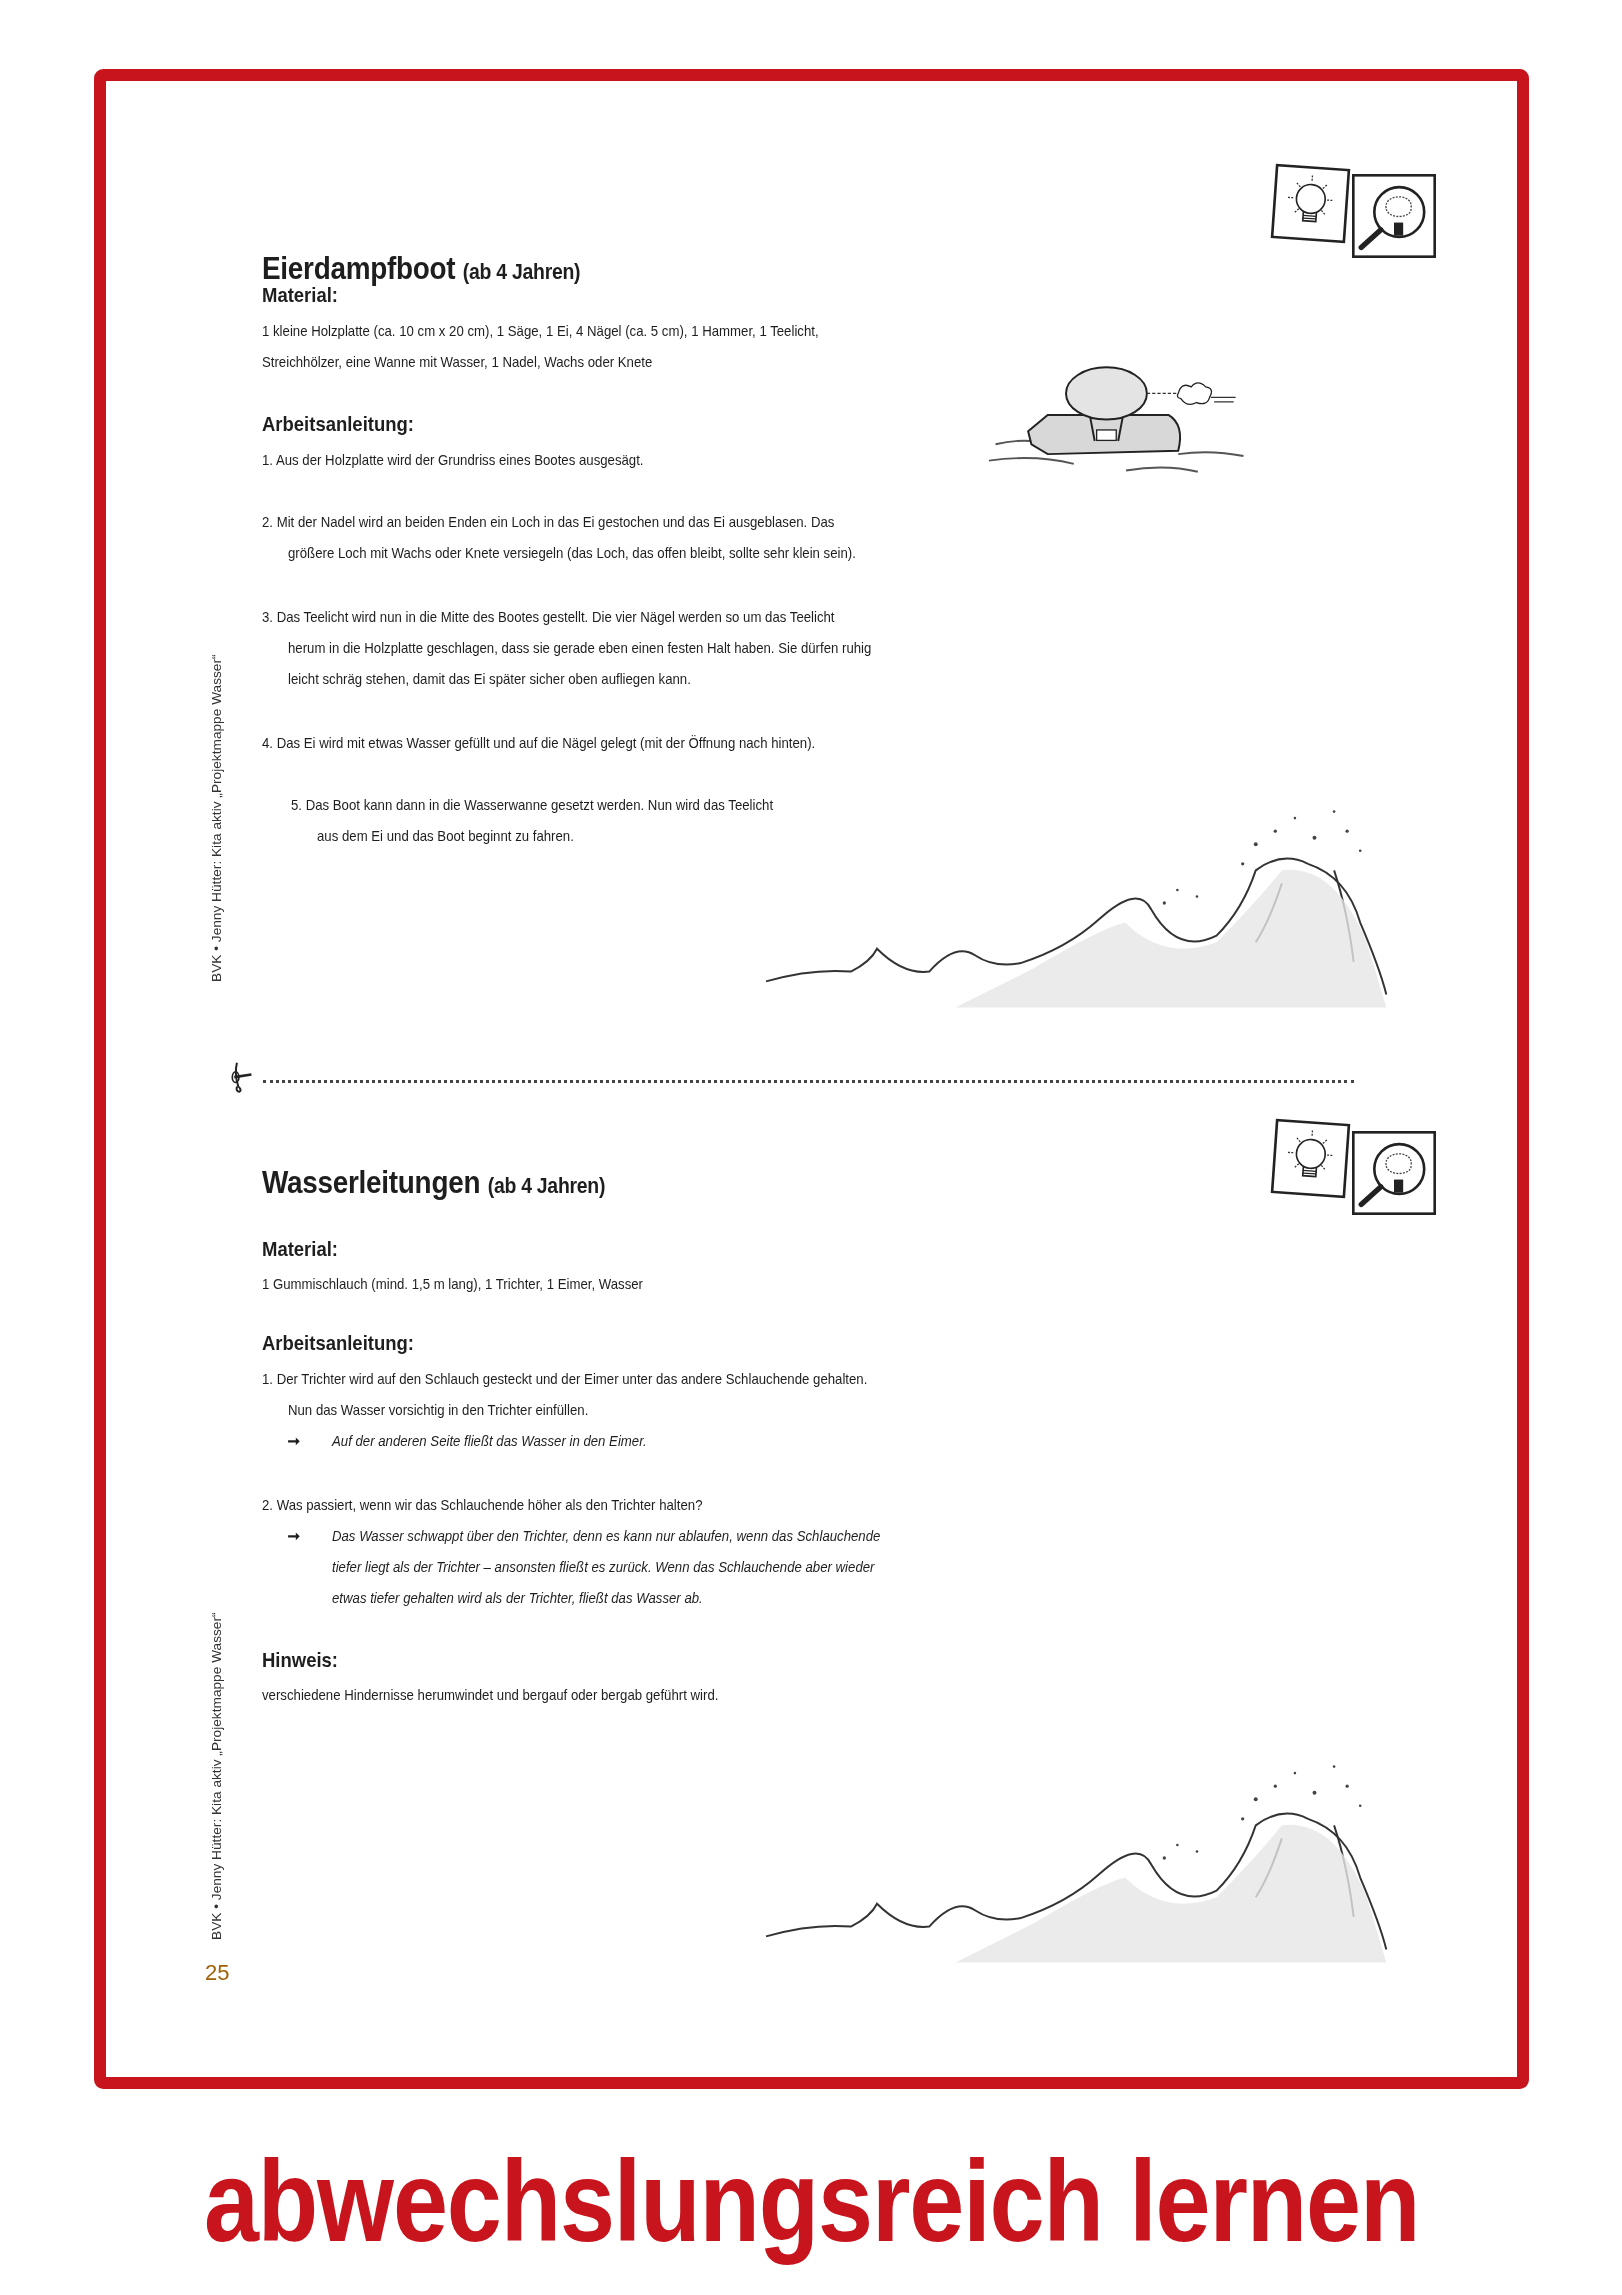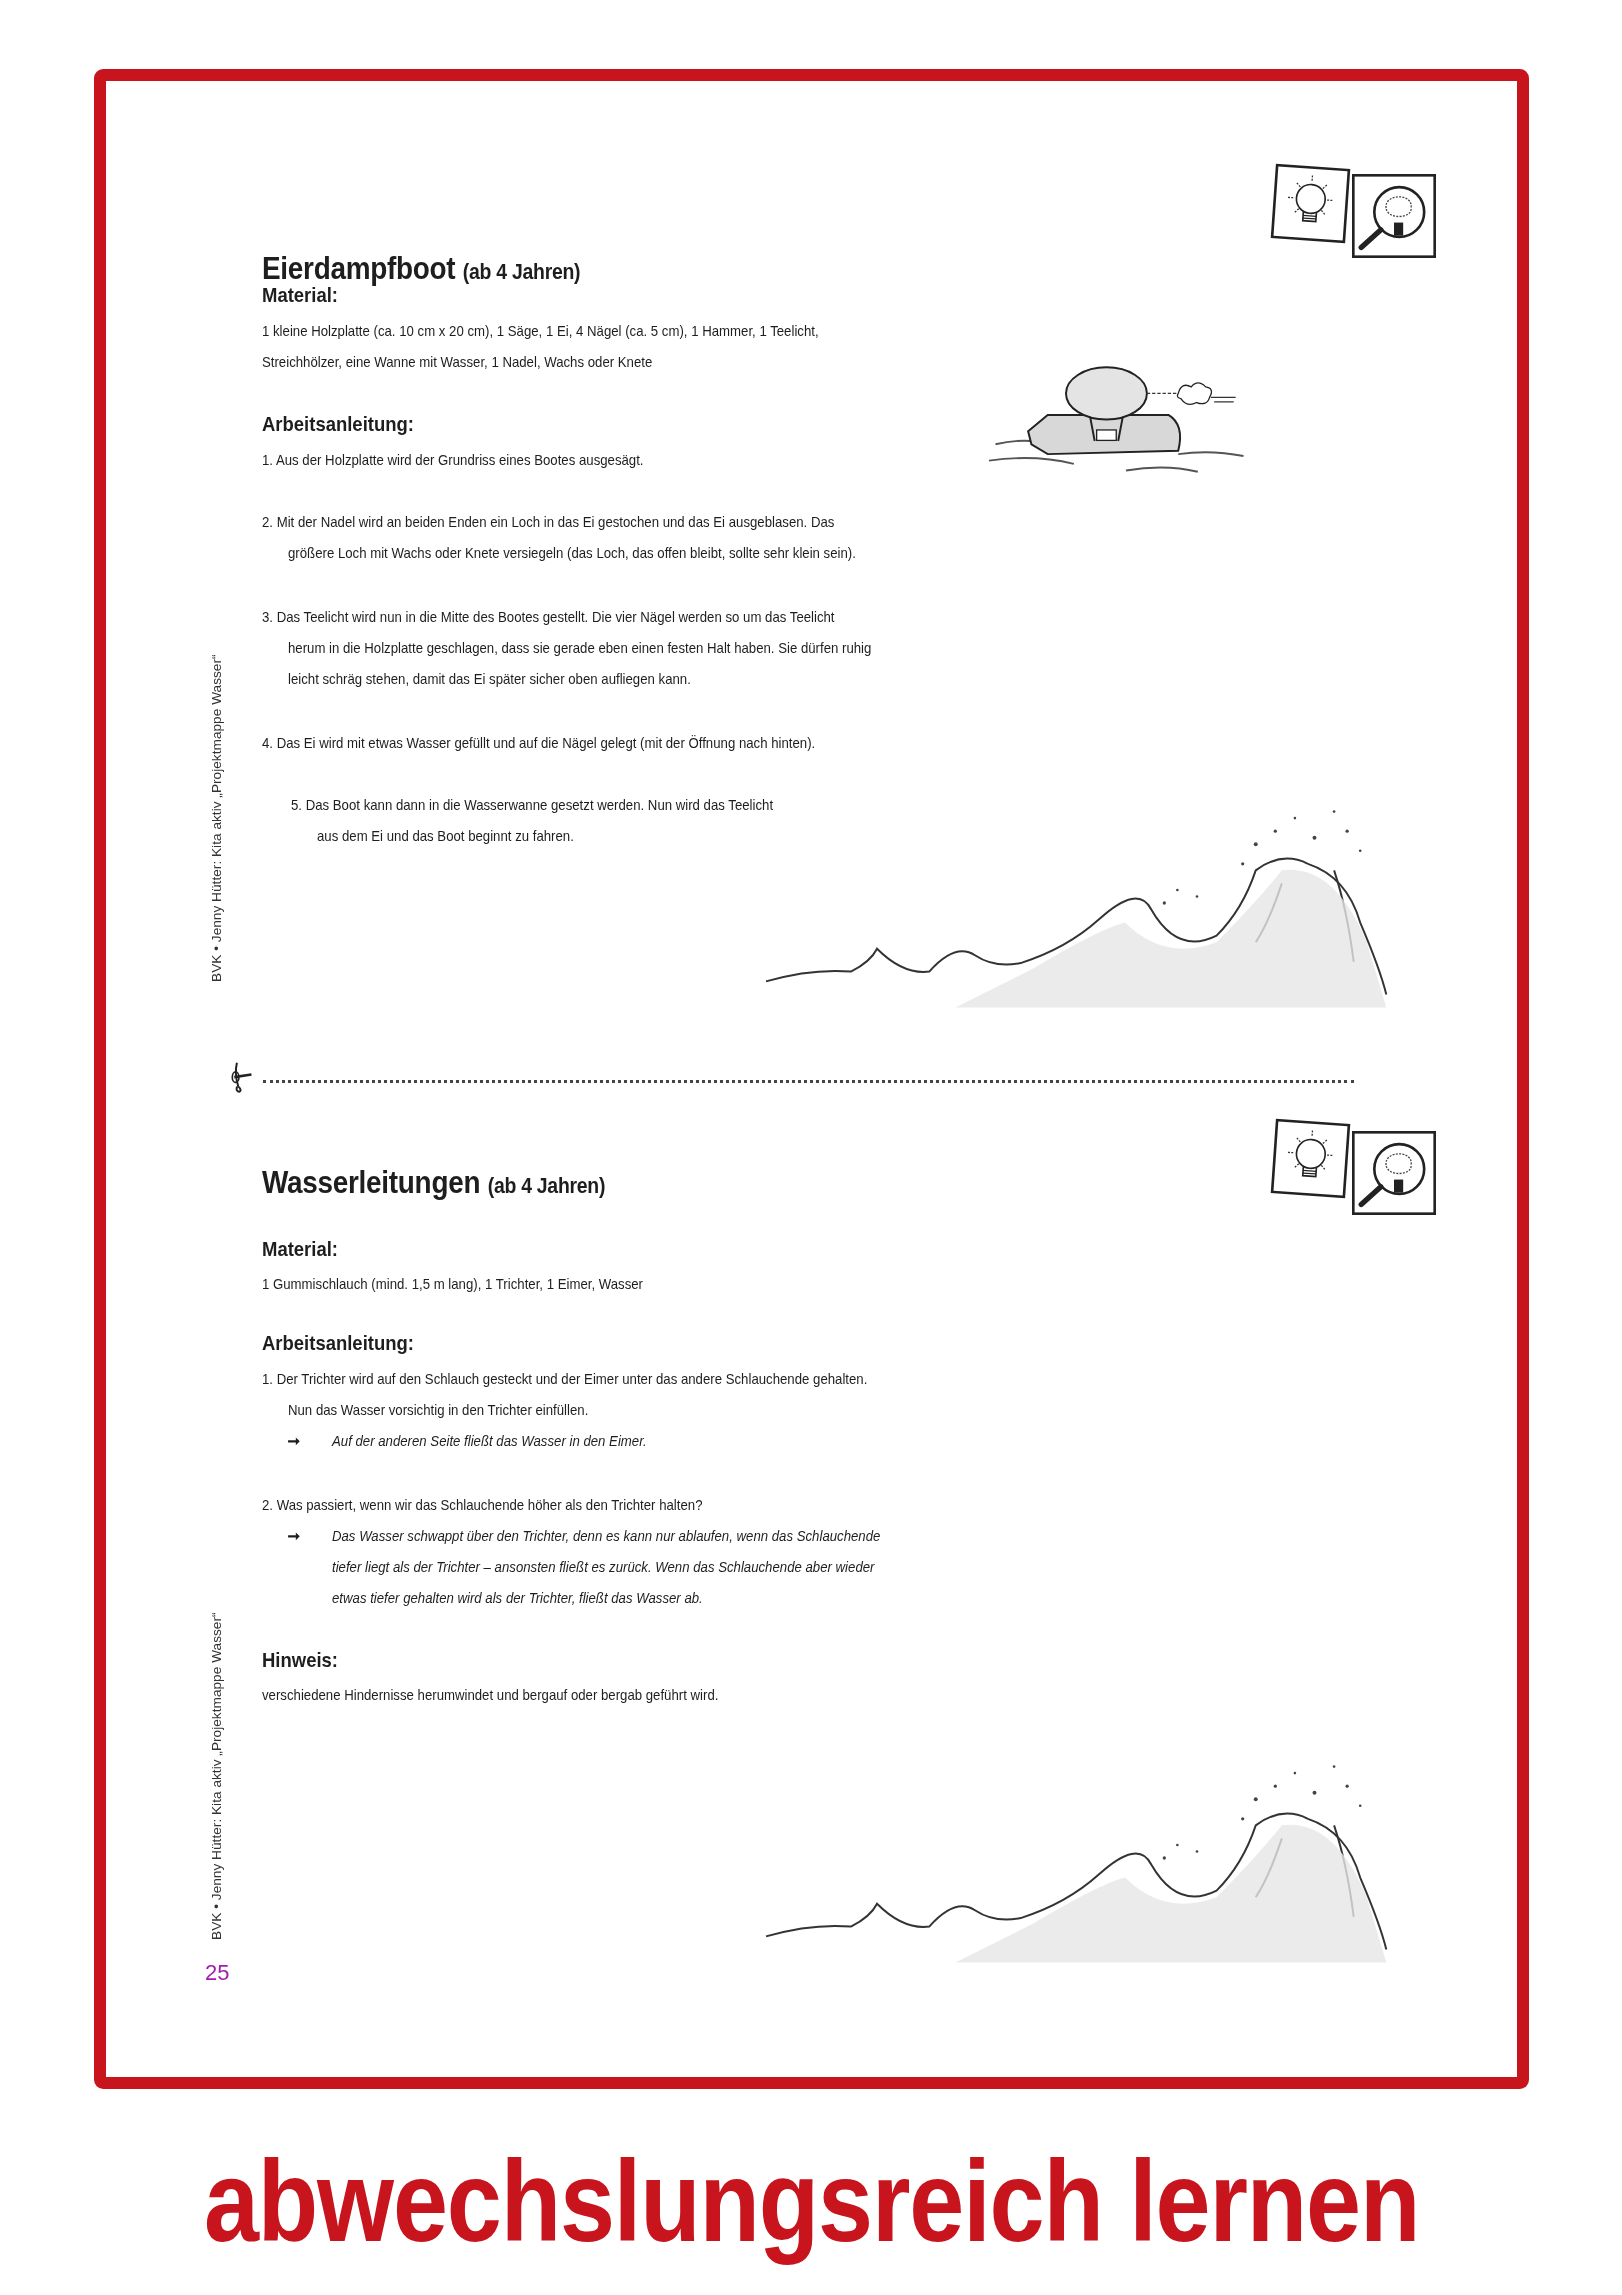--- a/index.html
+++ b/index.html
@@ -12,21 +12,21 @@
   .title { font-size:31px; font-weight:bold; letter-spacing:-0.3px; }
   .title .age { font-size:21.6px; font-weight:bold; }
   .label { font-size:21px; font-weight:bold; }
   .line { font-size:15px; line-height:31px; white-space:nowrap; }
   .it { font-style:italic; }
   .indent { padding-left:25.5px; }
   .ans { padding-left:70px; position:relative; }
   .arrow { position:absolute; left:25.5px; top:0; font-style:normal; font-weight:bold; }
   .side { position:absolute; font-size:13.7px; color:#333; white-space:nowrap;
           transform:rotate(-90deg); transform-origin:left top; }
-  .pagenum { position:absolute; font-size:22px; color:#a21caf; }
+  .pagenum { position:absolute; font-size:22px; color:#a16207; }
   .cutline { position:absolute; left:263px; top:1080px; width:1091px; height:0;
              border-top:3.3px dotted #444; }
   .tagline { position:absolute; left:0; width:1623px; text-align:center; top:2135px;
              font-size:115px; font-weight:bold; color:#c8141c; letter-spacing:-1.3px; }
   .tagline span { display:inline-block; transform:scaleX(0.86); }
   svg { position:absolute; overflow:visible; }
 </style>
 </head>
 <body>
 

